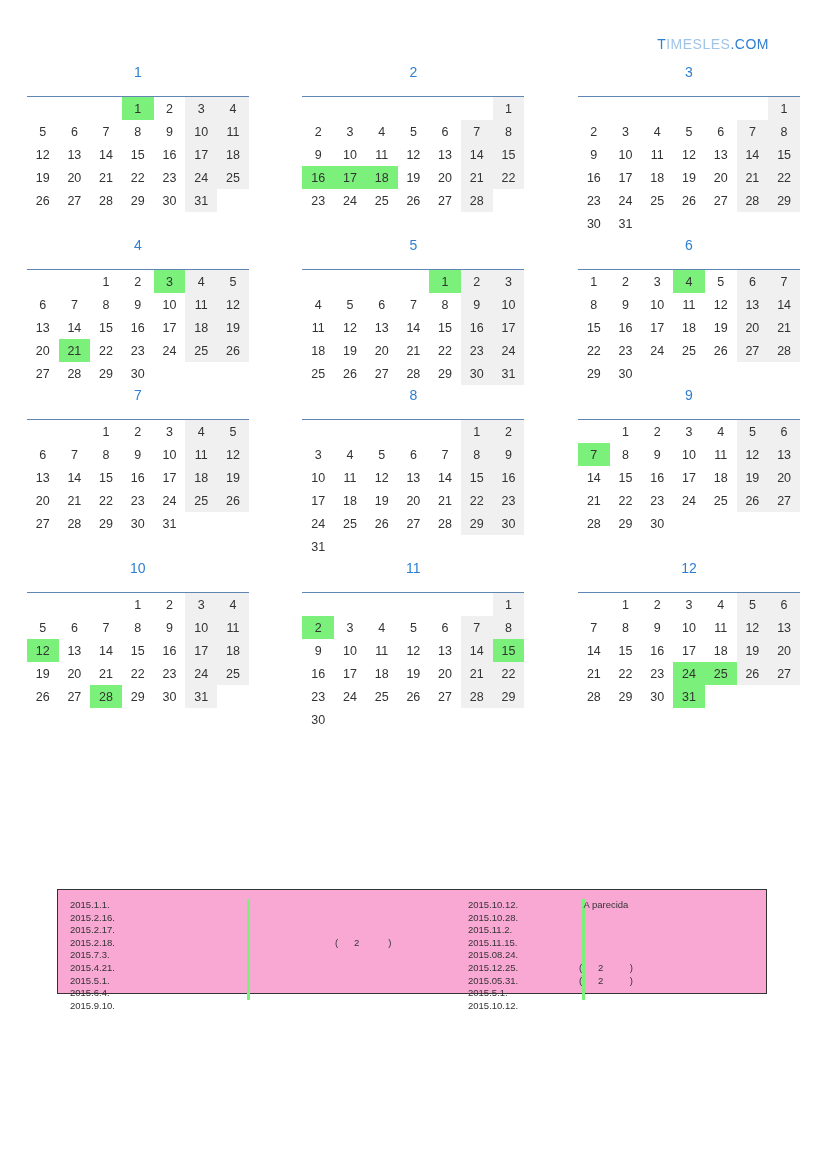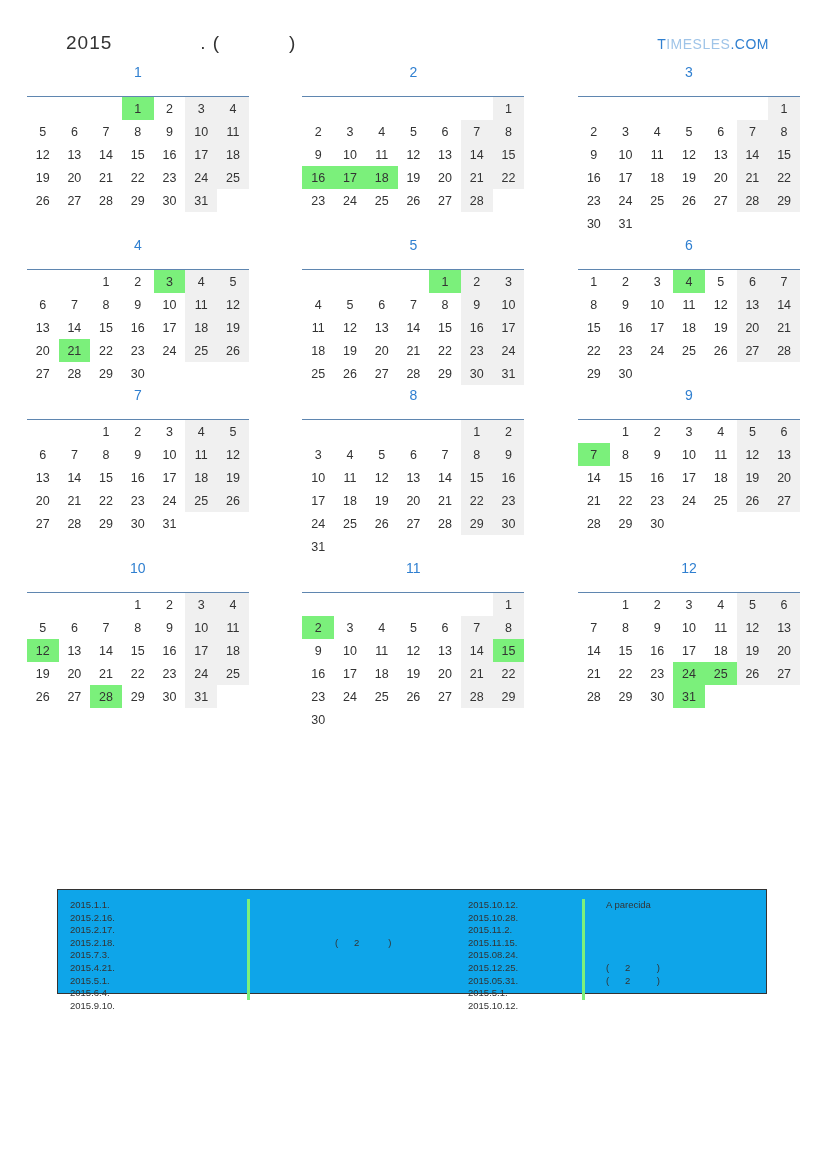--- a/index.html
+++ b/index.html
@@ -56,49 +56,48 @@
     padding:0;
   }
   td.we{background:#f0f0f0;}
   td.hl{background:#7bf07b;}
   td.hl.we{background:#7bf07b;}
   td.empty{background:transparent;}
 
   
   .legend{
     position:absolute;left:57px;top:889px;width:710px;height:105px;
-    border:1px solid #333;background:#0ea5e9;
+    border:1px solid #333;background:#f9a8d4;
     box-sizing:border-box;
   }
   .legend-inner{
     position:relative;width:100%;height:100%;
     font-size:9.5px;color:#333;
     font-family:"Liberation Sans", sans-serif;
   }
   .lg-col{
     position:absolute;top:9px;
   }
   .lg-col.c1{left:12px;}
   .lg-col.c2{left:277px;}
   .lg-col.c3{left:410px;}
-  .lg-col.c5{left:548px;}
+  .lg-col.c5{left:521px;text-align:center;}
   .lg-row{height:12.6px;line-height:12.6px;white-space:pre;}
   .bar{
     position:absolute;width:3px;background:#7bf07b;
   }
   .bar.b1{left:189px;top:9px;height:101px;}
   .bar.b2{left:524px;top:9px;height:101px;}
 </style>
 </head>
 <body>
 
 <div class="page">
 
   <div class="hdr">
-    <div class="hdr-title">2015              . (           )</div>
     <div class="hdr-brand">
       <span>T</span><span class="dim">IMESLES</span><span>.COM</span>
     </div>
   </div>
 
   <div class="months" id="months-root">
       <div class="row">
         <div class="month-wrap">
           <div class="m-title">1</div>
           <table class="cal">

